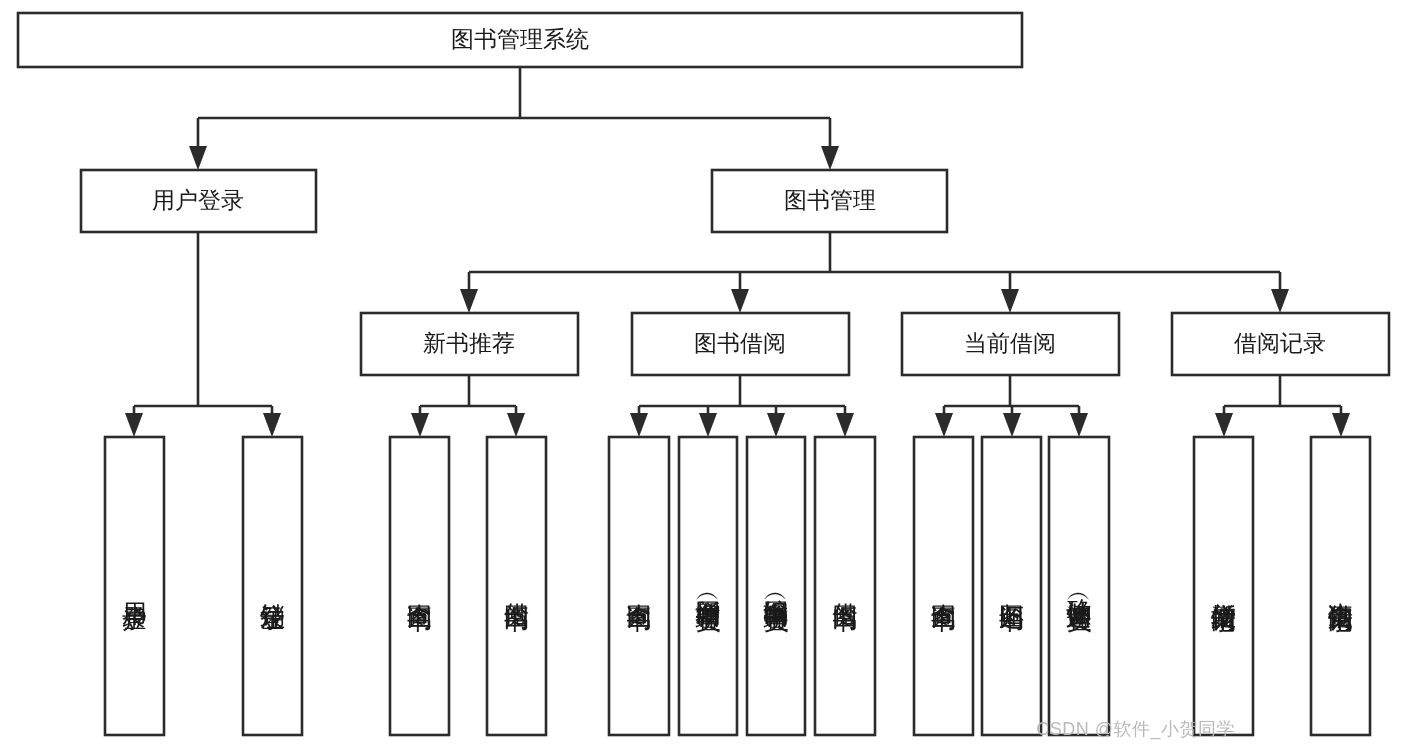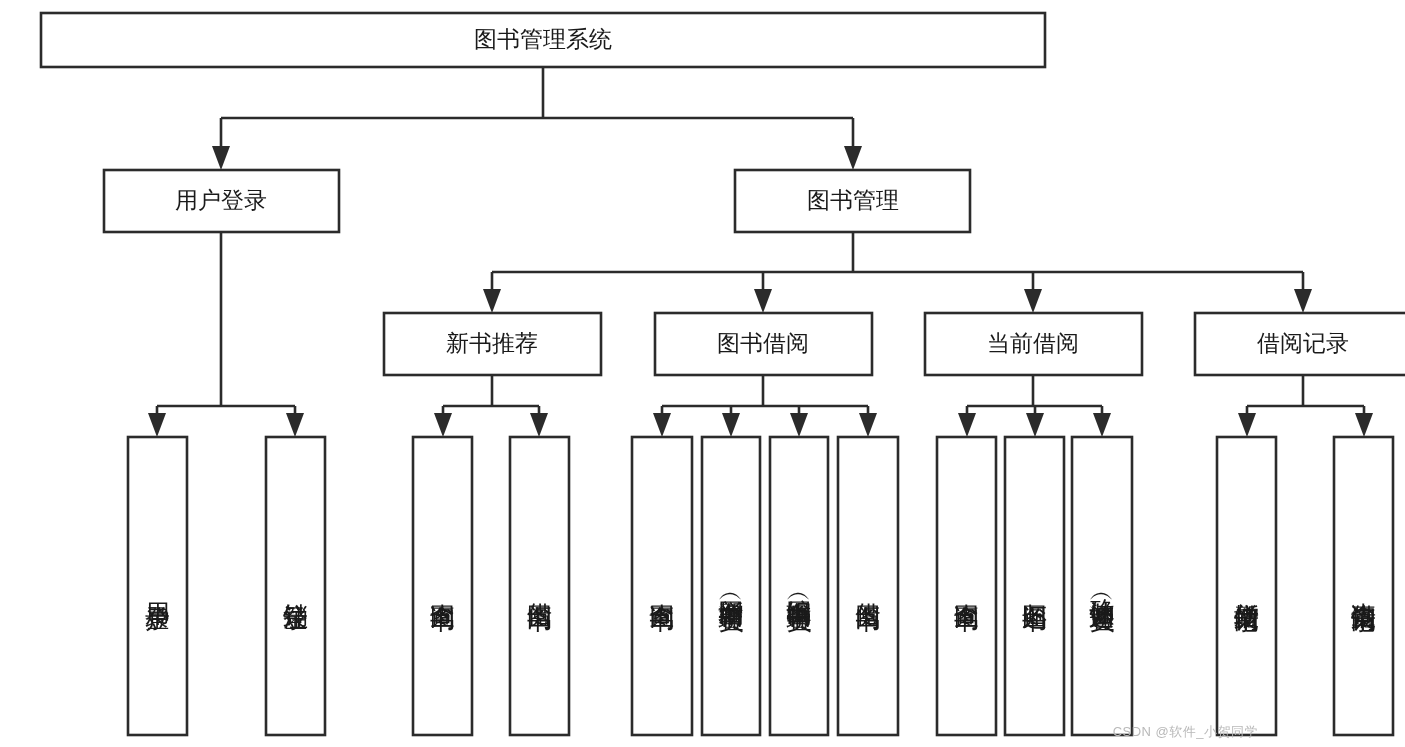--- a/index.html
+++ b/index.html
@@ -12,21 +12,20 @@
     height: 747px;
     font-family: "Liberation Sans", "DejaVu Sans", sans-serif;
     overflow: hidden;
     position: relative;
   }
   #diagram-root {
     position: absolute;
     left: 0; top: 0;
     width: 1243px;
     height: 747px;
-    margin-left: 23px;
   }
   svg#flow {
     display: block;
     width: 1405px;
     height: 747px;
   }
   .node-rect {
     fill: #ffffff;
     stroke: #2b2b2b;
     stroke-width: 2.6;
@@ -60,21 +59,21 @@
     color: #1a1a1a;
     letter-spacing: 1.5px;
     white-space: nowrap;
     pointer-events: none;
     font-family: "Liberation Sans", "DejaVu Sans", sans-serif;
   }
   .watermark {
     position: absolute;
     right: 8px;
     bottom: 6px;
-    font-size: 13px;
+    font-size: 18px;
     color: #b9b9b9;
     font-family: "Liberation Sans", "DejaVu Sans", sans-serif;
     white-space: nowrap;
     letter-spacing: 0.5px;
   }
 </style>
 </head>
 <body>
 
 <div id="diagram-root">

